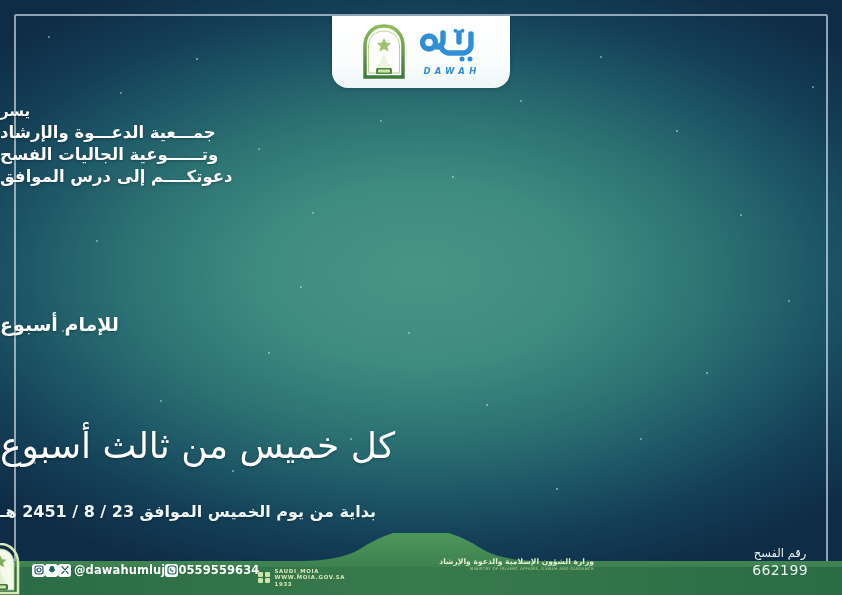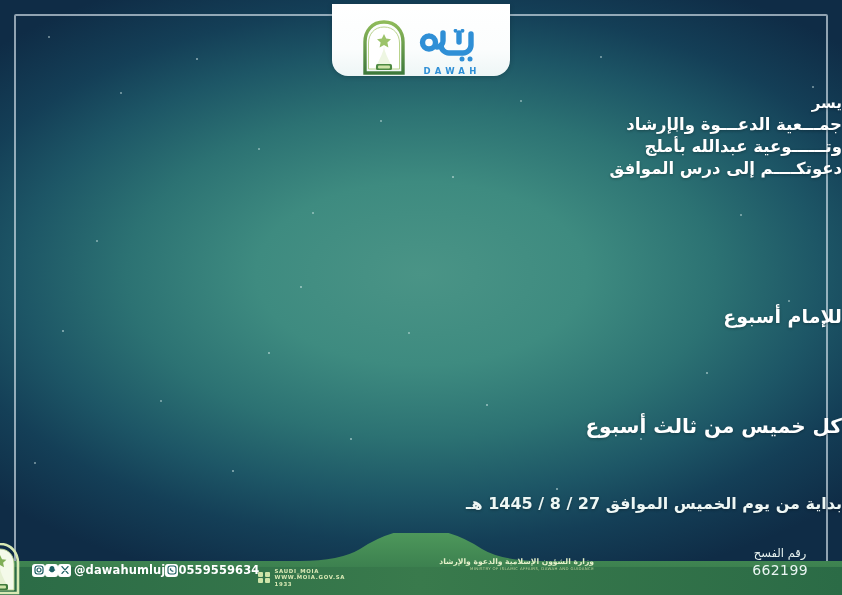--- a/index.html
+++ b/index.html
@@ -20,49 +20,50 @@
     position:absolute;display:block;background:#dff3ef;border-radius:50%;
     opacity:.55;
   }
   .frame{
     position:absolute;left:14px;top:14px;right:14px;bottom:14px;
     border:2px solid rgba(226,238,245,.62);
     border-radius:2px;pointer-events:none;
   }
   
   .logo-plate{
-    position:absolute;left:332px;top:4px;width:178px;height:72px;
+    position:absolute;left:332px;top:16px;width:178px;height:72px;
     background:linear-gradient(180deg,#ffffff 0%,#fbfdfd 62%,#eef6f6 100%);
     border-bottom-left-radius:16px;border-bottom-right-radius:16px;
-    display:flex;align-items:flex-end;justify-content:center;gap:12px;
+    display:flex;align-items:center;justify-content:center;gap:12px;
     box-shadow:0 1px 5px rgba(0,0,0,.18);
     z-index:6;
+    font-style:italic;
   }
   .moia-emblem{width:46px;height:56px;display:block;}
   .dawah-mark{display:flex;flex-direction:column;align-items:center;}
   .dawah-mark svg{display:block;}
   .dawah-word{
     font-size:8.5px;letter-spacing:4.2px;color:#2f8fd6;font-weight:700;
     margin-top:1px;padding-left:4px;
   }
   
-  .txt{position:absolute;width:100%;text-align:right;direction:rtl;color:#ffffff;
-       text-shadow:0 1px 3px rgba(0,0,0,.30);}
+  .txt{position:absolute;width:100%;text-align:left;direction:rtl;color:#ffffff;
+       text-shadow:0 1px 3px rgba(0,0,0,.30);margin-top:8px;}
   .assoc{top:92px;font-size:16.5px;font-weight:700;line-height:22px;letter-spacing:.2px;}
   .assoc div{display:block;}
   .assoc .l1{font-size:15px;}
   .title{
     top:210px;font-size:62px;font-weight:700;line-height:74px;
     letter-spacing:-1px;
     text-shadow:0 3px 8px rgba(0,0,0,.35);
   }
   .subtitle{top:305px;font-size:19px;font-weight:700;}
   .speaker{top:352px;font-size:25px;font-weight:700;
            text-shadow:0 2px 5px rgba(0,0,0,.33);}
-  .when{top:408px;font-size:20px;font-weight:700;line-height:36px;}
+  .when{top:420px;font-size:36px;font-weight:400;line-height:36px;}
   .venue{top:447px;font-size:24px;font-weight:700;color:#f1f9f7;}
   .date{top:494px;font-size:16px;font-weight:600;color:#eef7f5;}
   
   .social{
     position:absolute;left:32px;bottom:18px;display:flex;align-items:center;gap:0;
     direction:ltr;color:#ffffff;font-size:11.5px;font-weight:700;z-index:7;
   }
   .sic{
     width:13px;height:13px;background:#ffffff;border-radius:3px;
     display:flex;align-items:center;justify-content:center;
@@ -162,27 +163,27 @@
         <circle cx="43" cy="30" r="2.5" fill="#2f8fd6"></circle>
         <circle cx="51" cy="30" r="2.5" fill="#2f8fd6"></circle>
       </svg>
       <div class="dawah-word">DAWAH</div>
     </div>
   </div>
 
   <div class="txt assoc">
     <div class="l1">يسر</div>
     <div>جمـــعية الدعـــوة والإرشاد</div>
-    <div>وتــــــوعية عبدالله بأملج</div>
+    <div>وتــــــوعية الجاليات الفسح</div>
     <div>دعوتكــــم إلى درس الموافق</div>
   </div>
 
   <div class="txt subtitle">للإمام أسبوع</div>
   <div class="txt when">كل خميس من ثالث أسبوع</div>
-  <div class="txt date">بداية من يوم الخميس  الموافق  27  /  8  /  1445 هـ</div>
+  <div class="txt date">بداية من يوم الخميس  الموافق  23  /  8  /  2451 هـ</div>
 
   <div class="social">
     <span class="sic">
       <svg width="10" height="10" viewBox="0 0 10 10">
           <rect x="1" y="1" width="8" height="8" rx="2.4" fill="none" stroke="#1c5e63" stroke-width="1.2"></rect>
           <circle cx="5" cy="5" r="2" fill="none" stroke="#1c5e63" stroke-width="1.2"></circle>
         </svg>
     </span>
     <span class="sic">
       <svg width="10" height="10" viewBox="0 0 10 10">

